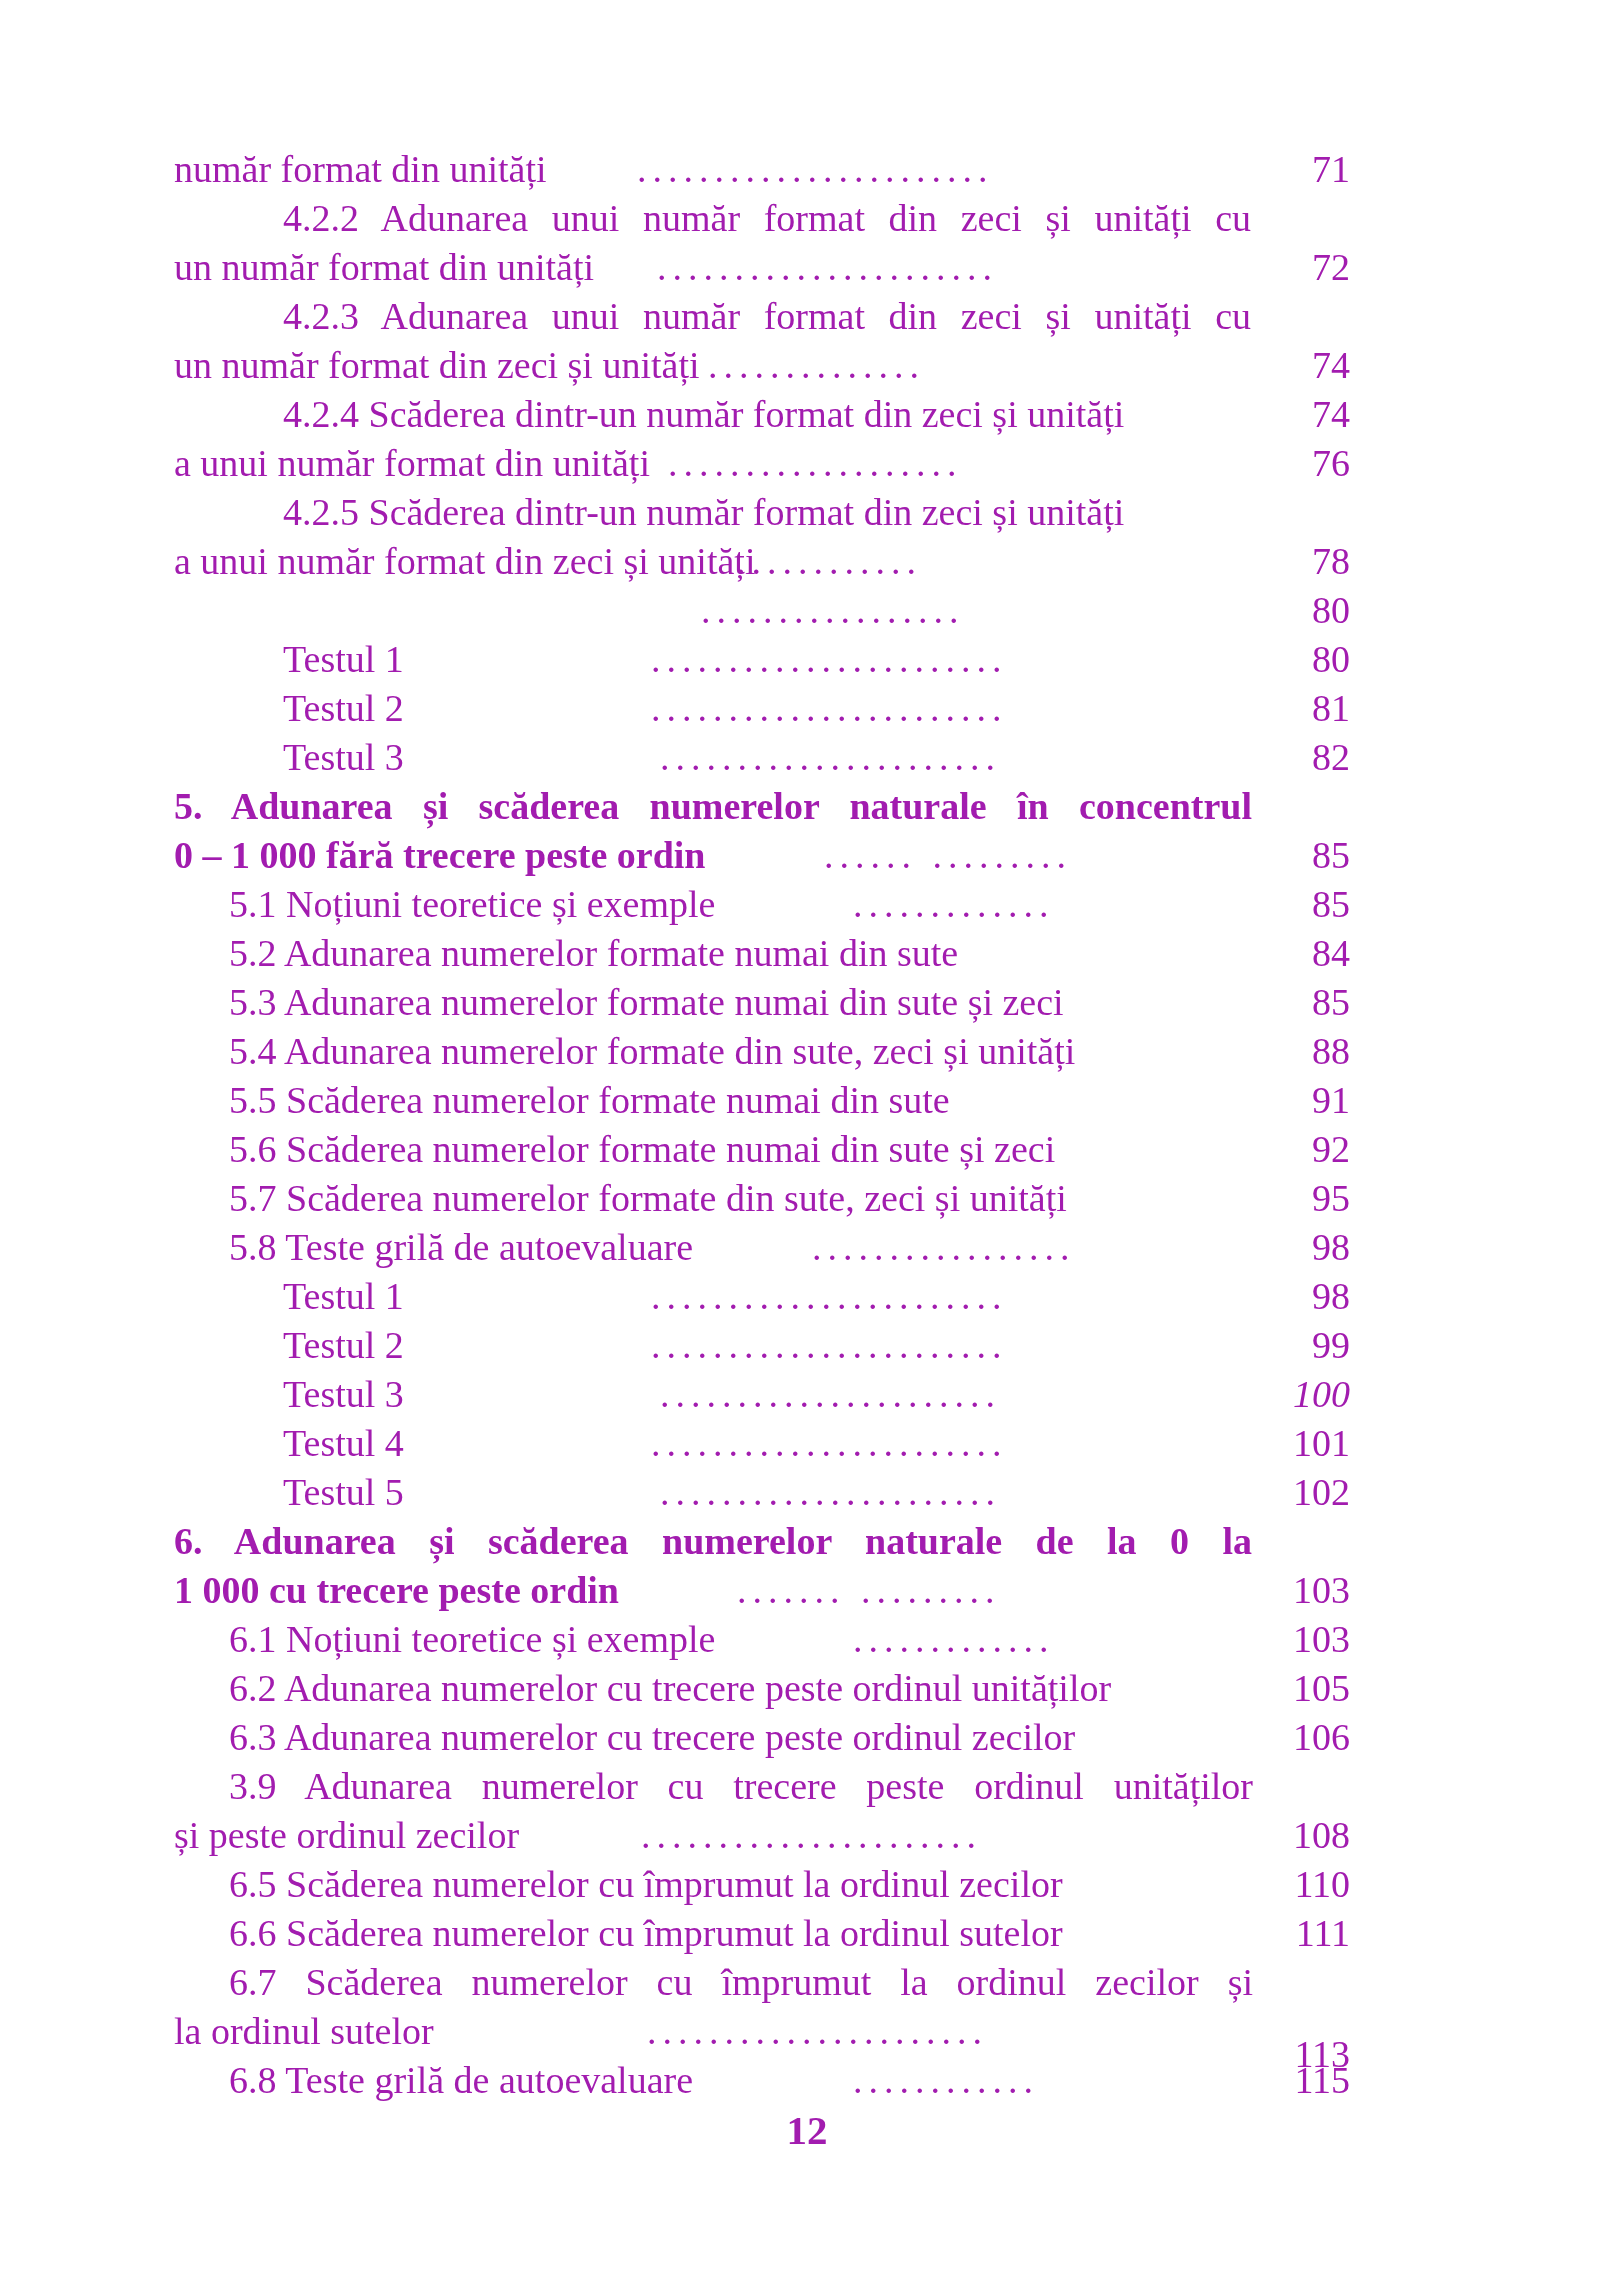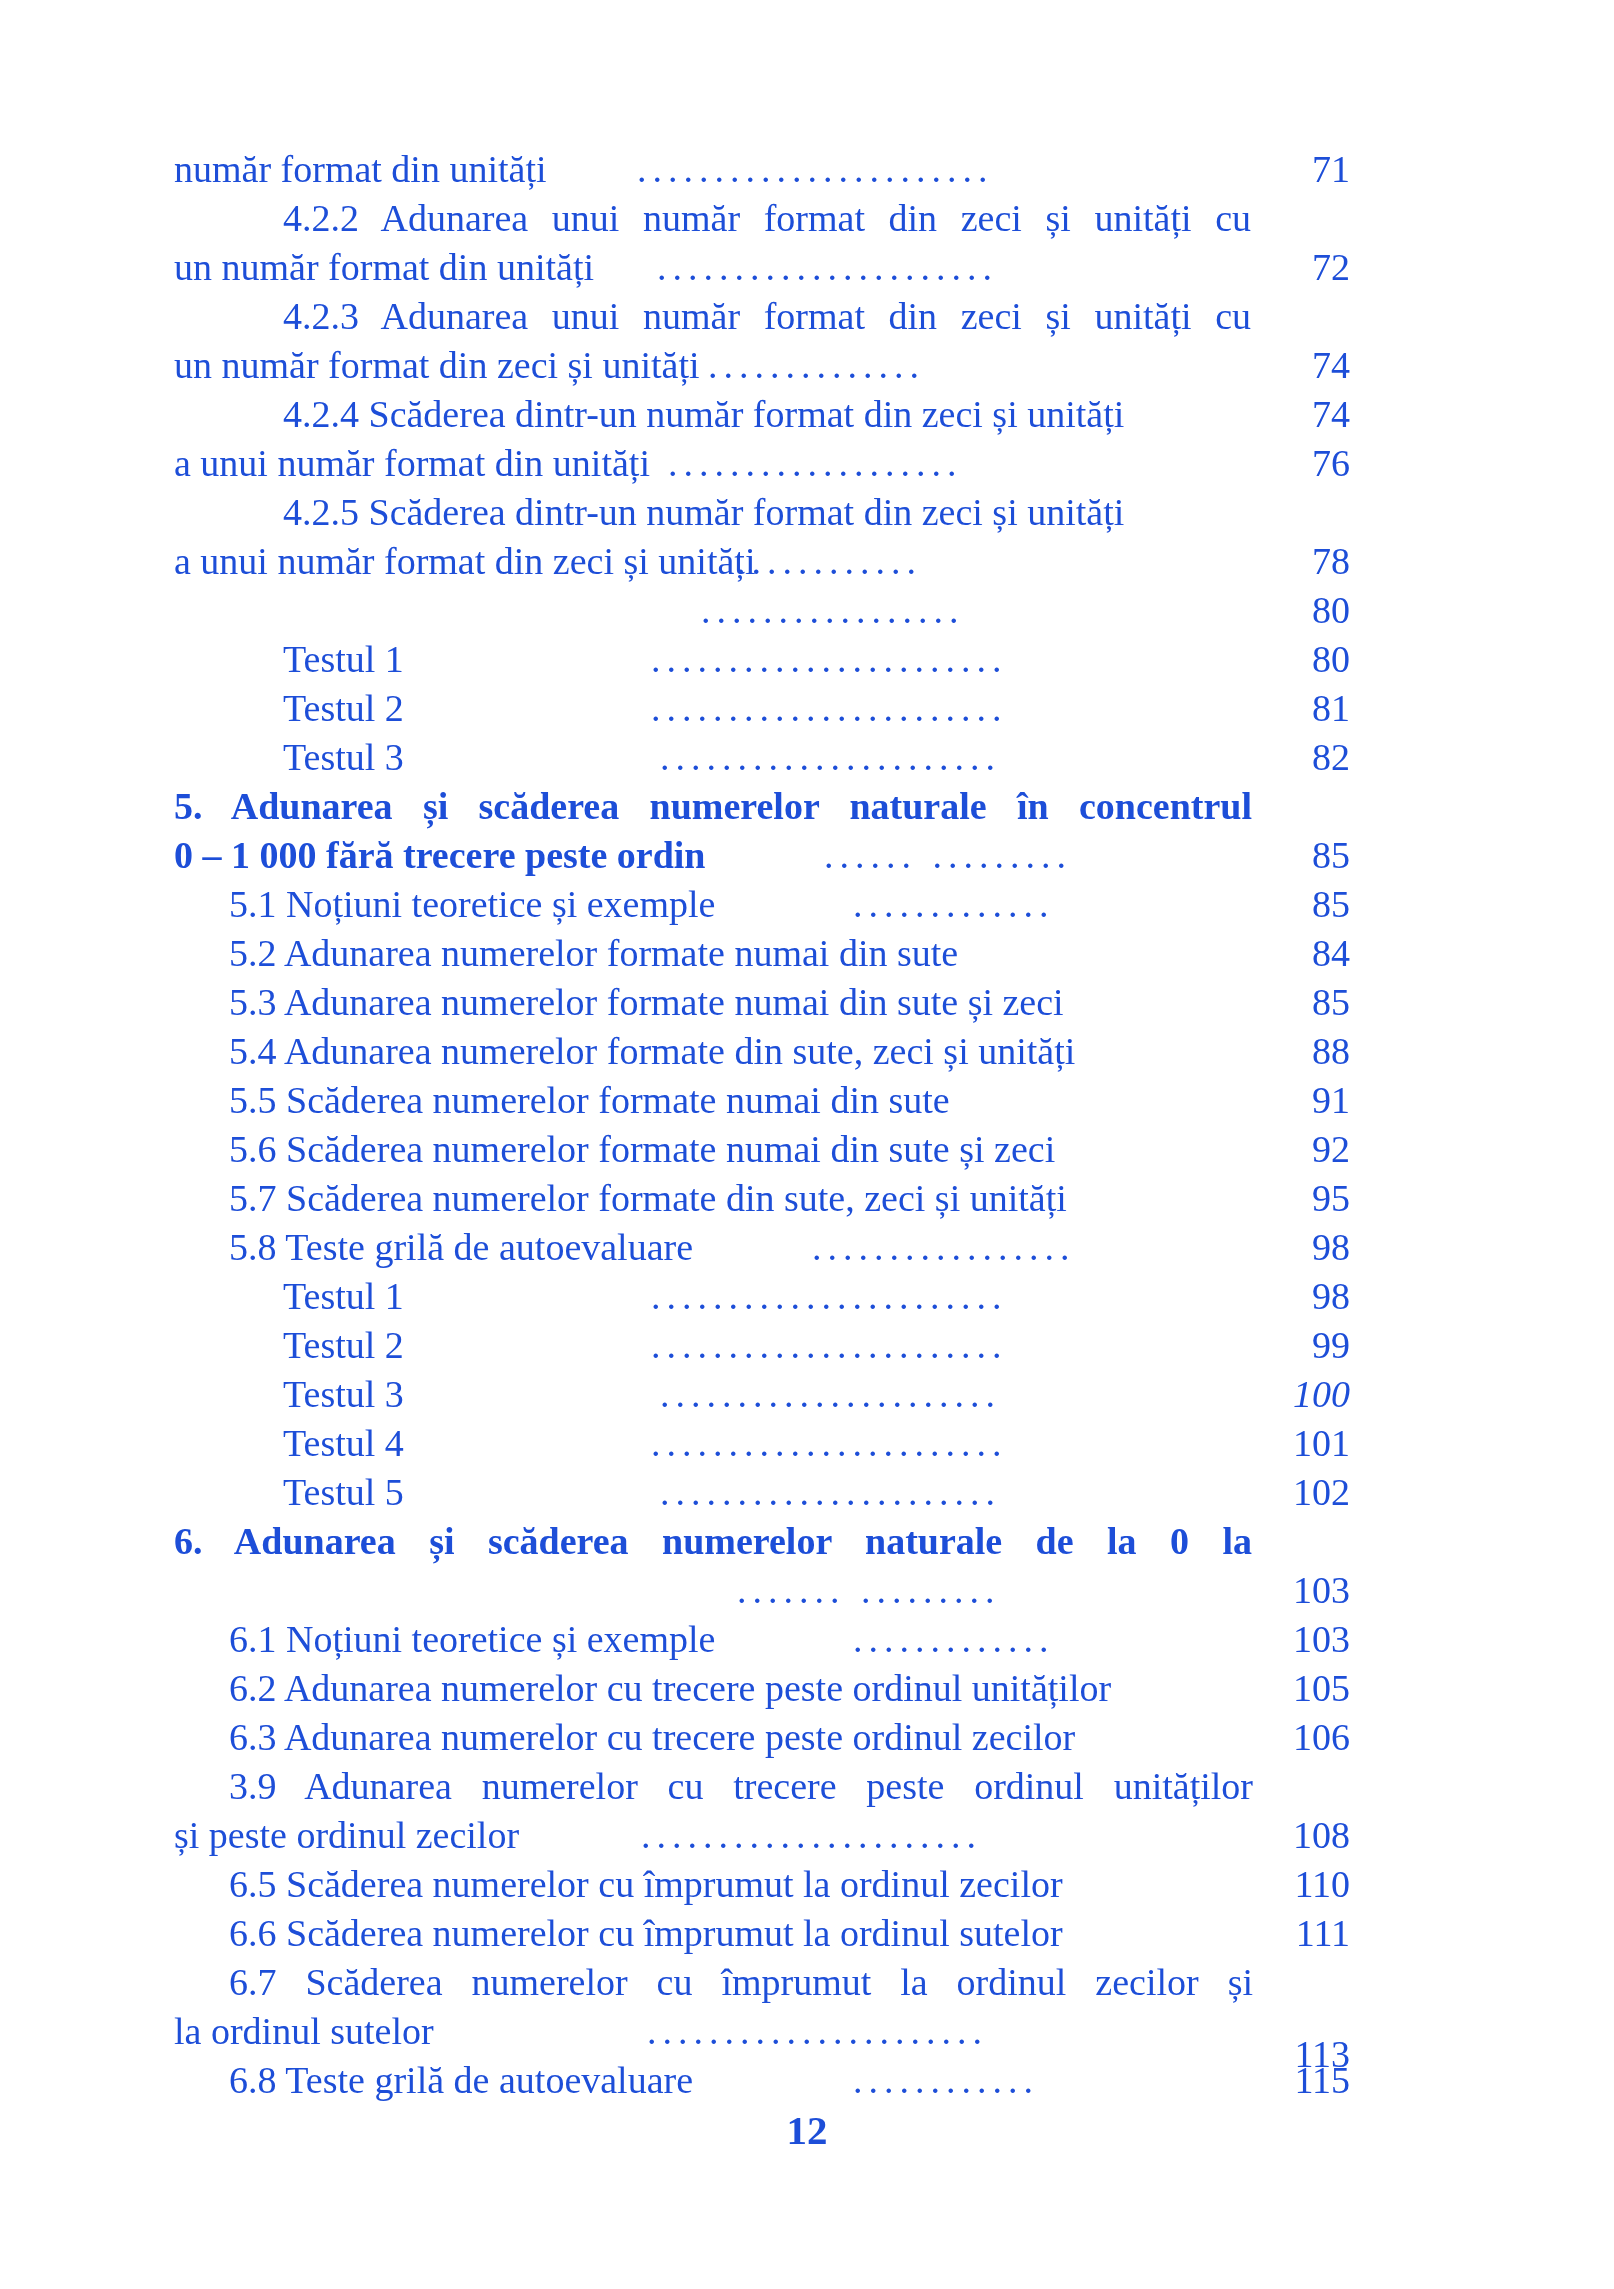--- a/index.html
+++ b/index.html
@@ -1,20 +1,20 @@
 <!DOCTYPE html>
 <html style="font-size:14.8px"><head>
 <meta charset="utf-8">
 <style>
   html, body { margin: 0; padding: 0; background: #ffffff; }
   body { width: 1614px; height: 2290px; position: relative; overflow: hidden; }
   .page {
     position: absolute; left: 0; top: 0; width: 1394px; height: 2290px;
     font-family: "Liberation Serif", "DejaVu Serif", serif;
-    color: #1d4ed8;
+    color: #a21caf;
   }
   .toc { position: absolute; left: 0; top: 145px; width: 1614px; }
   .line {
     position: relative; height: 49px; line-height: 49px;
     font-size: 38px; white-space: nowrap;
   }
   .line .txt { position: absolute; top: 0; }
   .line .dots {
     position: absolute; top: 0; letter-spacing: 6px;
   }
@@ -156,20 +156,21 @@
       </div>
       <div class="line lvl2">
         <span class="txt">Testul 5</span>
         <span class="dots" style="left: 660px; font-weight: normal;">......................</span>
         <span class="pg" style="font-weight: normal;">102</span>
       </div>
       <div class="line lvl0 bold justify">
         <span class="txt">6. Adunarea  și  scăderea  numerelor  naturale  de  la  0  la</span>
       </div>
       <div class="line lvl0 bold">
+        <span class="txt">1 000 cu trecere peste ordin</span>
         <span class="dots" style="left: 737px; font-weight: normal;">....... .........</span>
         <span class="pg" style="font-weight: normal;">103</span>
       </div>
       <div class="line lvl1">
         <span class="txt">6.1  Noțiuni teoretice și exemple</span>
         <span class="dots" style="left: 853px; font-weight: normal;">.............</span>
         <span class="pg" style="font-weight: normal;">103</span>
       </div>
       <div class="line lvl1">
         <span class="txt">6.2  Adunarea numerelor cu trecere peste ordinul unităților</span>

